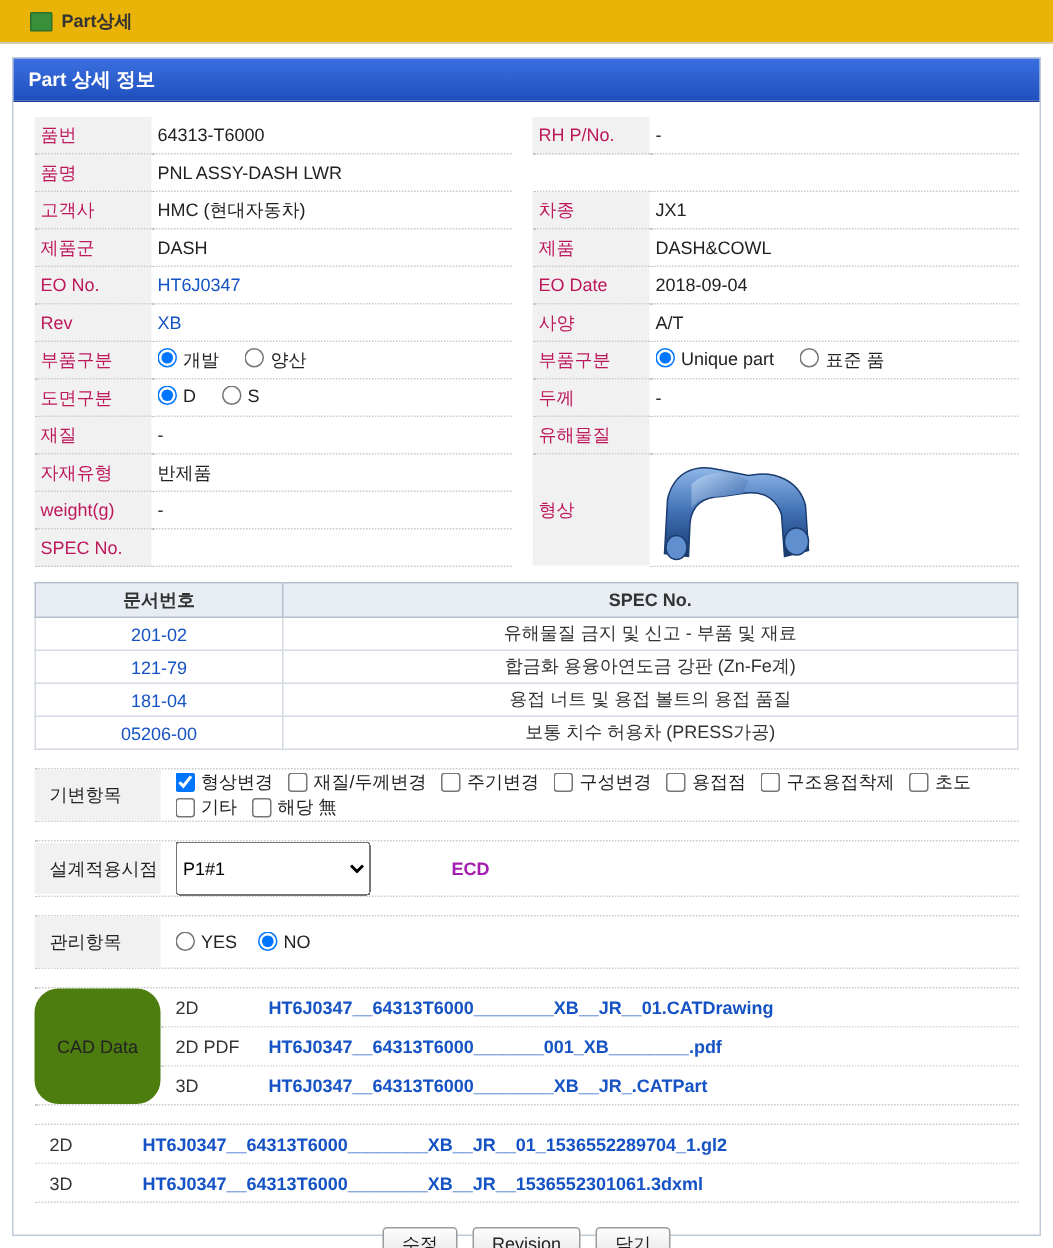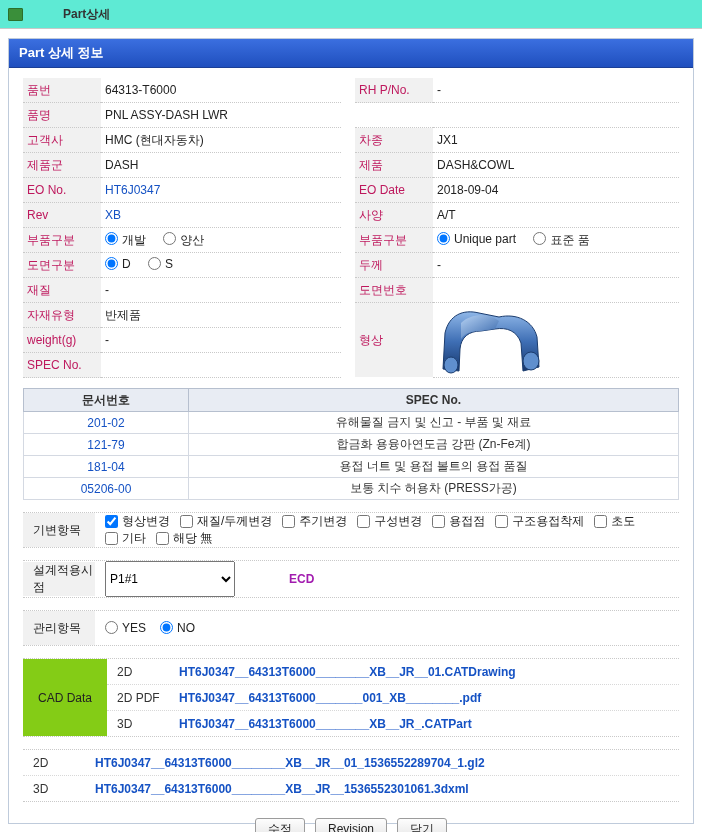--- a/index.html
+++ b/index.html
@@ -16,23 +16,22 @@
     overflow: hidden;
     font-size: 12px;
     color: #222;
   }
   
   .titlebar {
     height: 28px;
     border-bottom: 1px solid #c8c8c8;
     display: flex;
     align-items: center;
-    padding: 0 8px;
-    background: #5eead4;
-    gap: 34px;
+    padding: 0 20px;
+    background: #eab308;
   }
   .titlebar .win-icon {
     width: 13px;
     height: 11px;
     background: #3a8f3a;
     border: 1px solid #2b6f2b;
     margin-right: 6px;
     border-radius: 1px;
   }
   .titlebar .win-title {
@@ -143,21 +142,21 @@
   
   .band {
     display: flex;
     align-items: center;
     margin-top: 12px;
     border-top: 1px dotted #c9c9c9;
     border-bottom: 1px dotted #c9c9c9;
     min-height: 34px;
   }
   .band .band-lbl {
-    width: 72px;
+    width: 84px;
     min-height: 34px;
     background: #f1f1f1;
     display: flex;
     align-items: center;
     padding-left: 10px;
     box-sizing: border-box;
     font-size: 12px;
     flex: none;
   }
   .band .band-body {
@@ -192,26 +191,27 @@
 
   
   .fileblock {
     display: flex;
     margin-top: 12px;
     border-top: 1px dotted #c9c9c9;
     border-bottom: 1px dotted #c9c9c9;
   }
   .fileblock .fb-lbl {
     width: 84px;
-    background: #84cc16;
+    background: #4d7c0f;
     display: flex;
     align-items: center;
     justify-content: center;
     font-size: 12px;
     flex: none;
+    border-radius: 16px;
   }
   .fileblock .fb-rows { flex: 1; }
   .frow {
     display: flex;
     align-items: center;
     height: 25px;
     border-bottom: 1px dotted #d8d8d8;
   }
   .frow:last-child { border-bottom: none; }
   .frow .ftype {
@@ -365,21 +365,21 @@
             </td>
             <td class="spacer-col"></td>
             <td class="lbl">두께</td>
             <td class="val">-</td>
           </tr>
 
           <tr>
             <td class="lbl">재질</td>
             <td class="val">-</td>
             <td class="spacer-col"></td>
-            <td class="lbl">도면번호</td>
+            <td class="lbl">유해물질</td>
             <td class="val"></td>
           </tr>
 
           <tr>
             <td class="lbl">자재유형</td>
             <td class="val">반제품</td>
             <td class="spacer-col"></td>
             <td class="lbl" rowspan="3" style="border-bottom:1px solid #fff">형상</td>
             <td class="val nb" rowspan="3">
               <div class="shape-box">

